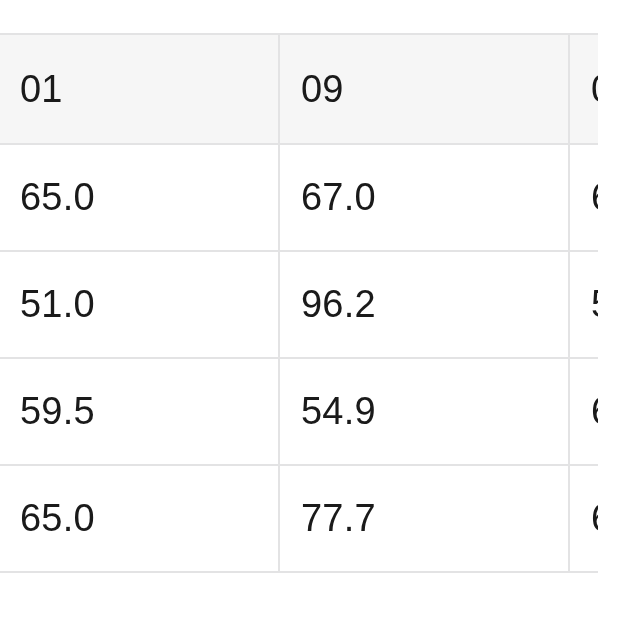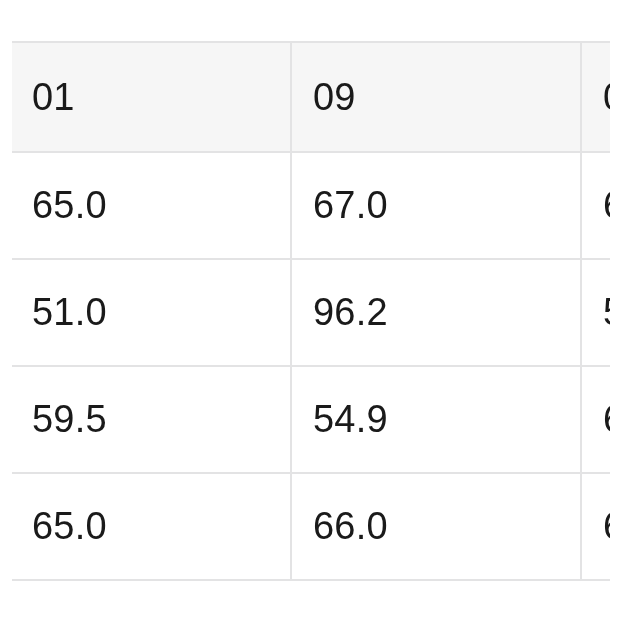--- a/index.html
+++ b/index.html
@@ -12,26 +12,25 @@
     height: 619px;
     background: #ffffff;
     font-family: "Liberation Sans", sans-serif;
     overflow: hidden;
     position: relative;
   }
 
   
   #table-viewport {
     position: absolute;
-    left: 12px;
+    left: 0;
     top: 33px;
     width: 598px;
     height: 541px;
     overflow: hidden;
-    margin-top: 8px;
   }
 
   table.data-table {
     border-collapse: collapse;
     table-layout: fixed;
     
     margin-left: -3px;
     width: 860px;
     background: #ffffff;
   }
@@ -92,18 +91,18 @@
         <td>96.2</td>
         <td>55.0</td>
       </tr>
       <tr>
         <td>59.5</td>
         <td>54.9</td>
         <td>63.5</td>
       </tr>
       <tr>
         <td>65.0</td>
-        <td>66.0</td>
+        <td>77.7</td>
         <td>67.0</td>
       </tr>
     </tbody>
   </table>
 </div>
 
 </body></html>

